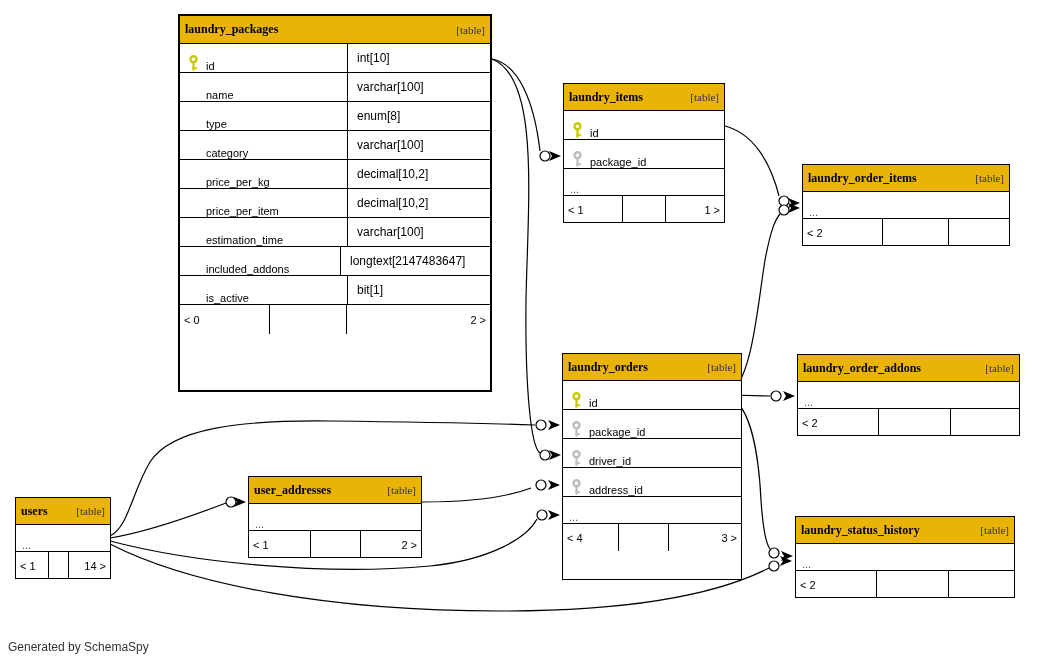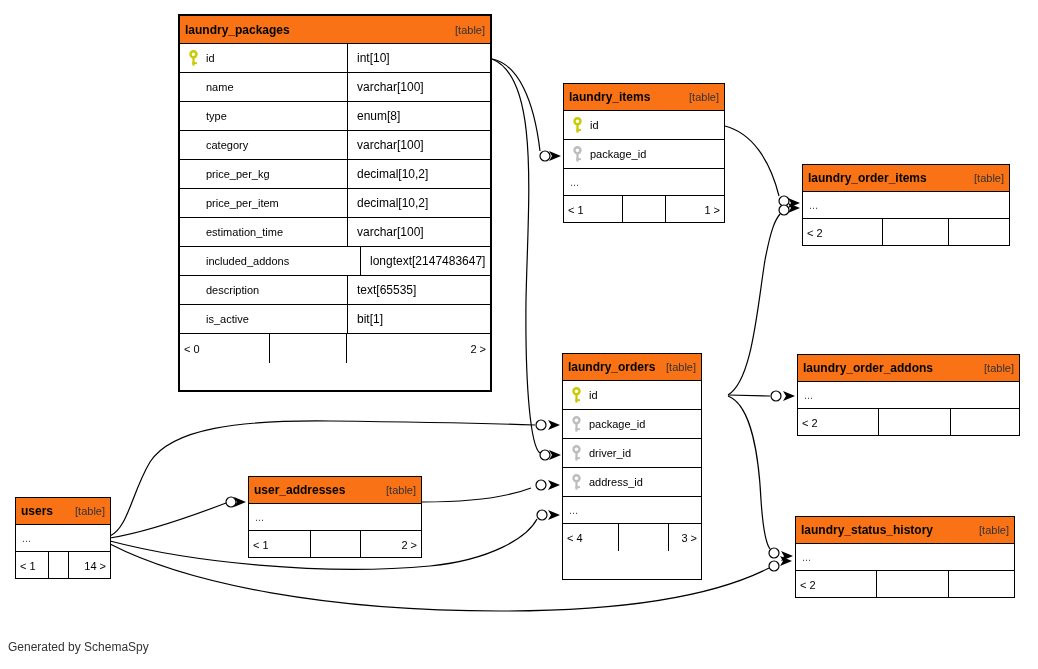--- a/index.html
+++ b/index.html
@@ -1,26 +1,26 @@
 <!DOCTYPE html>
 <html><head>
 <meta charset="utf-8">
 <style>
   html,body{margin:0;padding:0;background:#fff;}
   #canvas{position:relative;width:1038px;height:669px;background:#fff;overflow:hidden;
           font-family:"Liberation Sans","DejaVu Sans",sans-serif;}
   #wires{position:absolute;left:0;top:0;width:1038px;height:669px;}
   .tbl{position:absolute;background:#fff;border:1px solid #000;box-sizing:border-box;}
   .tbl.thick{border-width:2px;}
-  .hdr{display:flex;align-items:center;background:#f97316;border-bottom:1px solid #000;
-       padding:0 5px;box-sizing:border-box;}
+  .hdr{display:flex;align-items:center;background:#eab308;border-bottom:1px solid #000;
+       padding:0 5px;box-sizing:border-box;font-family:Liberation Serif, serif;}
   .tname{font-weight:bold;font-size:12px;color:#000;white-space:nowrap;}
   .ttag{margin-left:auto;padding-left:8px;font-size:11px;color:#333;white-space:nowrap;}
   .row{position:relative;border-bottom:1px solid #000;box-sizing:border-box;
-       display:flex;align-items:center;font-size:11px;color:#000;}
+       display:flex;align-items:flex-end;font-size:11px;color:#000;}
   .keycell{width:26px;display:flex;justify-content:center;align-items:center;flex:0 0 26px;}
   .cname{white-space:nowrap;}
   .ctype{position:absolute;top:0;bottom:0;border-left:1px solid #000;display:flex;
          align-items:center;padding-left:9px;font-size:12px;white-space:nowrap;}
   .row.ell{padding-left:6px;color:#555;border-bottom:1px solid #000;}
   .ftr{display:flex;box-sizing:border-box;font-size:11px;color:#000;}
   .fcell{box-sizing:border-box;display:flex;align-items:center;padding:0 4px;}
   .fcell.b{border-right:1px solid #000;}
   .fcell.right{justify-content:flex-end;flex:1;}
   #generator-note{position:absolute;left:8px;top:640px;font-size:12px;color:#333;}
@@ -129,26 +129,21 @@
         <span class="ctype" style="left:167px">decimal[10,2]</span>
       </div>
         <div class="row" style="height:29px">
         <span class="keycell"></span>
         <span class="cname">estimation_time</span>
         <span class="ctype" style="left:167px">varchar[100]</span>
       </div>
         <div class="row" style="height:29px">
         <span class="keycell"></span>
         <span class="cname">included_addons</span>
-        <span class="ctype" style="left:180px">longtext[2147483647]</span>
-      </div>
-        <div class="row" style="height:29px">
-        <span class="keycell"></span>
-        <span class="cname">description</span>
-        <span class="ctype" style="left:167px">text[65535]</span>
+        <span class="ctype" style="left:160px">longtext[2147483647]</span>
       </div>
         <div class="row" style="height:29px">
         <span class="keycell"></span>
         <span class="cname">is_active</span>
         <span class="ctype" style="left:167px">bit[1]</span>
       </div>
         <div class="ftr" style="height:29px">
       <span class="fcell b" style="width:90px">&lt; 0</span>
       <span class="fcell b" style="width:77px"></span>
       <span class="fcell right">2 &gt;</span>
@@ -193,21 +188,21 @@
       <span class="tname">laundry_order_items</span>
       <span class="ttag">[table]</span>
     </div>
         <div class="row ell" style="height:27px">...</div>
         <div class="ftr" style="height:27px">
       <span class="fcell b" style="width:80px">&lt; 2</span>
       <span class="fcell b" style="width:66px"></span>
       <span class="fcell right"></span>
     </div>
       </div>
-      <div class="tbl" style="left: 562px; top: 353px; width: 140px; height: 227px;">
+      <div class="tbl" style="left: 562px; top: 353px; width: 180px; height: 227px;">
         <div class="hdr" style="height:27px">
       <span class="tname">laundry_orders</span>
       <span class="ttag">[table]</span>
     </div>
         <div class="row" style="height:29px">
         <span class="keycell">
             <svg width="11" height="17" viewBox="0 0 11 17">
      <circle cx="5.5" cy="4.2" r="3" fill="none" stroke="#c9c900" stroke-width="2.4"></circle>
      <rect x="4.4" y="7" width="2.2" height="8.6" fill="#c9c900"></rect>
      <rect x="4.4" y="12.2" width="4.6" height="1.9" fill="#c9c900"></rect>

